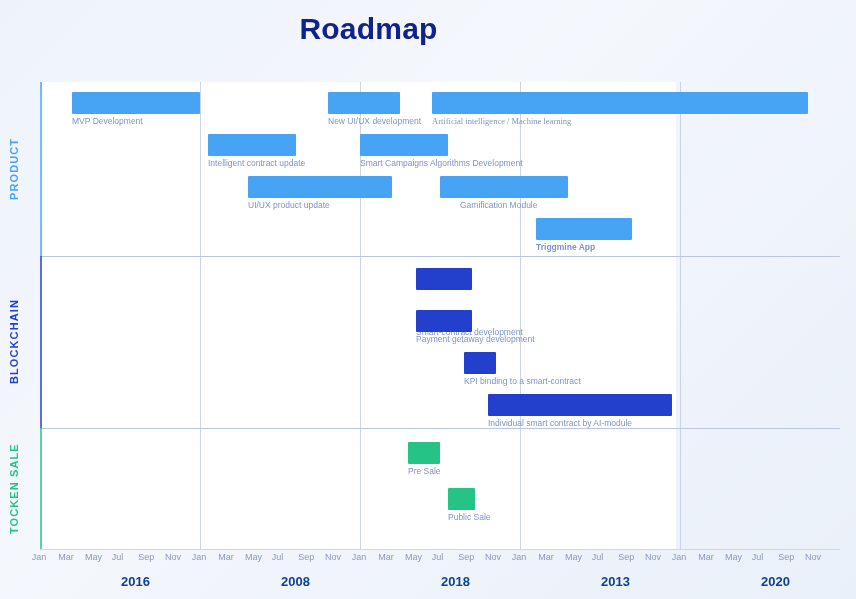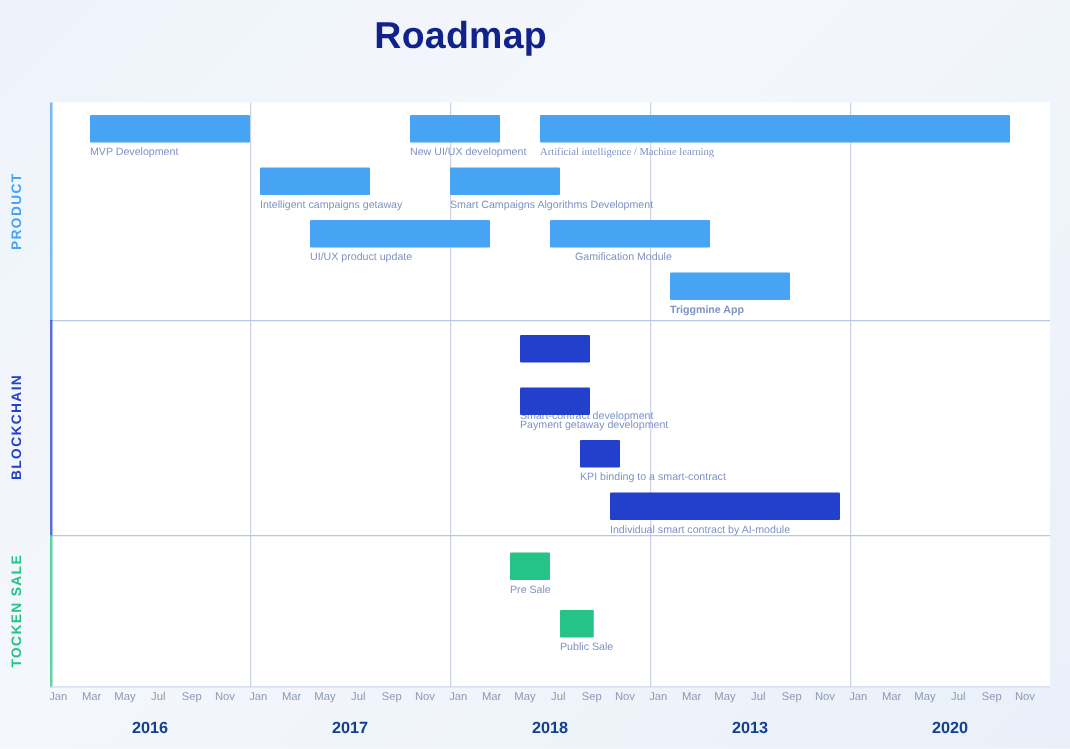--- a/index.html
+++ b/index.html
@@ -26,21 +26,21 @@
     font-weight: bold;
     color: #11228a;
     letter-spacing: 0.2px;
   }
 
   
   #chart-area {
     position: absolute;
     left: 40px;
     top: 82px;
-    width: 800px;
+    width: 636px;
     height: 468px;
     background: #ffffff;
     box-sizing: border-box;
   }
 
   
   .year-gridline {
     position: absolute;
     top: 0;
     width: 1px;
@@ -104,37 +104,36 @@
     left: 40px;
     top: 552px;
     width: 800px;
     height: 16px;
   }
   .month-tick {
     position: absolute;
     top: 0;
     width: 30px;
     margin-left: -15px;
-    text-align: center;
     font-size: 9px;
     color: #8c98b4;
   }
   #axis-years {
     position: absolute;
     left: 40px;
     top: 574px;
     width: 800px;
     height: 20px;
   }
   .year-tick {
     position: absolute;
     top: 0;
     width: 60px;
     margin-left: -30px;
-    text-align: center;
+    text-align: right;
     font-size: 13px;
     font-weight: bold;
     color: #11408f;
   }
   .year-axis-line {
     position: absolute;
     left: 40px;
     top: 549px;
     width: 800px;
     height: 1px;
@@ -162,21 +161,21 @@
       <div class="band-spine" style="top: 174px; height: 172px; background: rgb(34, 64, 204); opacity: 0.75;"></div>
       <div class="band-spine" style="top: 346px; height: 122px; background: rgb(37, 196, 134); opacity: 0.75;"></div>
     </div>
   <div id="bars-layer">
       <div class="task" style="left: 32px; top: 10px; width: 128px;">
         <div class="task-bar" style="width: 128px; background: rgb(71, 163, 243);"></div>
         <div class="task-label" style="color: rgb(127, 147, 196);">MVP Development</div>
       </div>
       <div class="task" style="left: 168px; top: 52px; width: 88px;">
         <div class="task-bar" style="width: 88px; background: rgb(71, 163, 243);"></div>
-        <div class="task-label" style="color: rgb(127, 147, 196);">Intelligent campaigns getaway</div>
+        <div class="task-label" style="color: rgb(127, 147, 196);">Intelligent contract update</div>
       </div>
       <div class="task" style="left: 208px; top: 94px; width: 144px;">
         <div class="task-bar" style="width: 144px; background: rgb(71, 163, 243);"></div>
         <div class="task-label" style="color: rgb(127, 147, 196);">UI/UX  product update</div>
       </div>
       <div class="task" style="left: 288px; top: 10px; width: 72px;">
         <div class="task-bar" style="width: 72px; background: rgb(71, 163, 243);"></div>
         <div class="task-label" style="color: rgb(127, 147, 196);">New UI/UX development</div>
       </div>
       <div class="task" style="left: 320px; top: 52px; width: 88px;">
@@ -256,17 +255,17 @@
     <div class="month-tick" style="left: 620px;">Nov</div>
     <div class="month-tick" style="left: 646.667px;">Jan</div>
     <div class="month-tick" style="left: 673.333px;">Mar</div>
     <div class="month-tick" style="left: 700px;">May</div>
     <div class="month-tick" style="left: 726.667px;">Jul</div>
     <div class="month-tick" style="left: 753.333px;">Sep</div>
     <div class="month-tick" style="left: 780px;">Nov</div>
   </div>
 <div id="axis-years">
     <div class="year-tick" style="left: 80px;">2016</div>
-    <div class="year-tick" style="left: 240px;">2017</div>
+    <div class="year-tick" style="left: 240px;">2008</div>
     <div class="year-tick" style="left: 400px;">2018</div>
     <div class="year-tick" style="left: 560px;">2013</div>
     <div class="year-tick" style="left: 720px;">2020</div>
   </div>
 
 </body></html>

